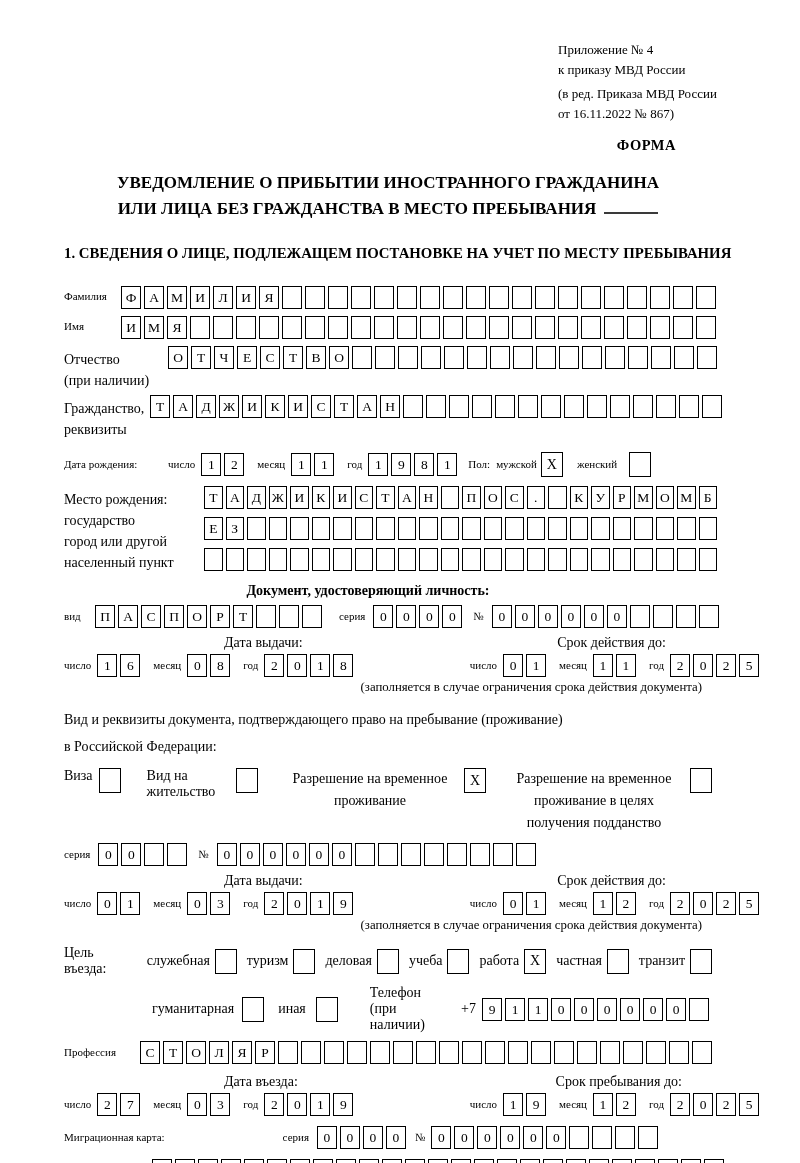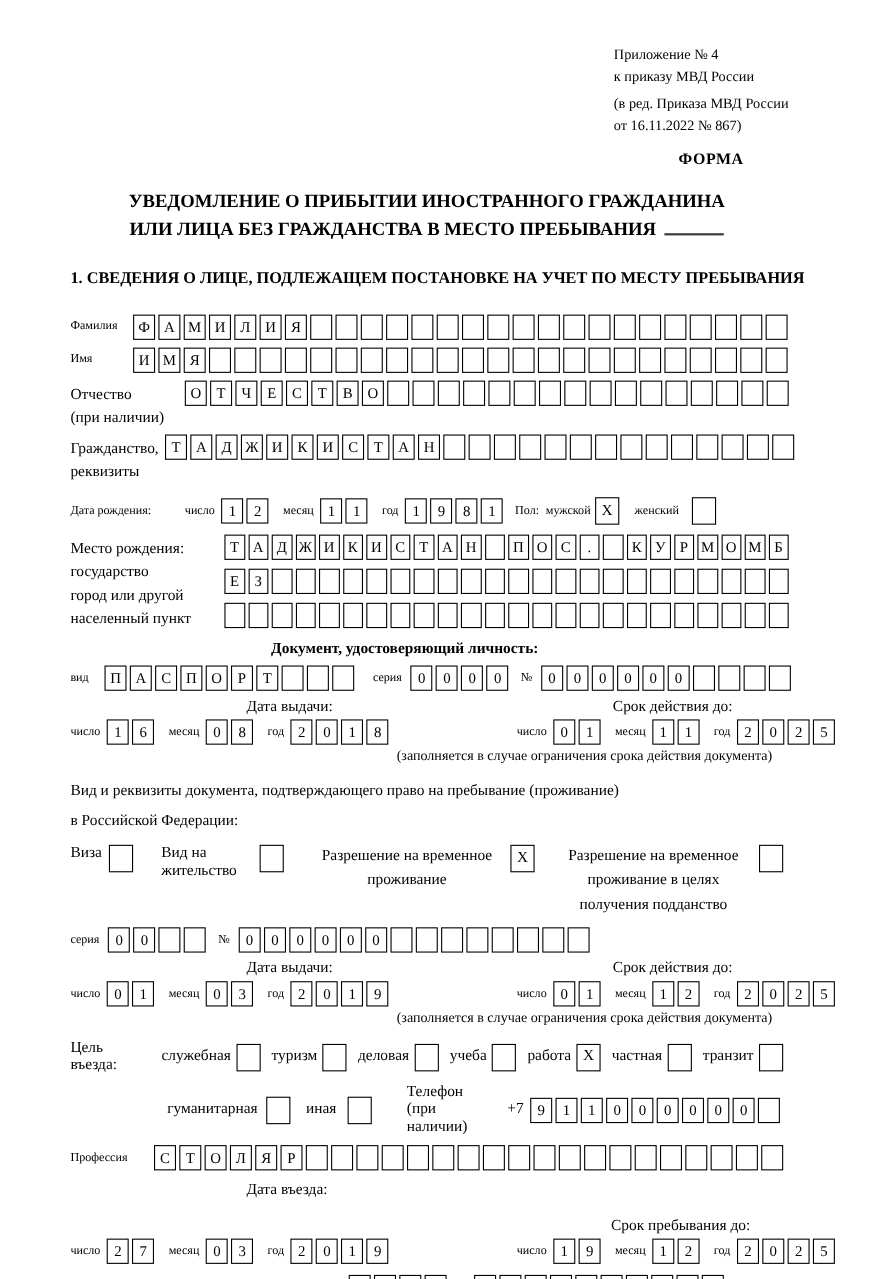--- a/index.html
+++ b/index.html
@@ -579,21 +579,21 @@
         <div class="cell"></div>
         <div class="cell"></div>
         <div class="cell"></div>
         <div class="cell"></div>
         <div class="cell"></div>
         <div class="cell"></div>
         <div class="cell"></div>
       </div>
   </div>
 
-  <div class="dhdrs" style="margin-top:10px;flex-direction:column;">
+  <div class="dhdrs" style="margin-top:10px;">
     <span class="h1">Дата въезда:</span>
     <span class="h2" style="margin-right:80px;">Срок пребывания до:</span>
   </div>
   <div class="dates">
     <div class="dg">
       <span class="lbl">число</span>
       <div class="cells">
           <div class="cell">2</div>
           <div class="cell">7</div>
         </div>

